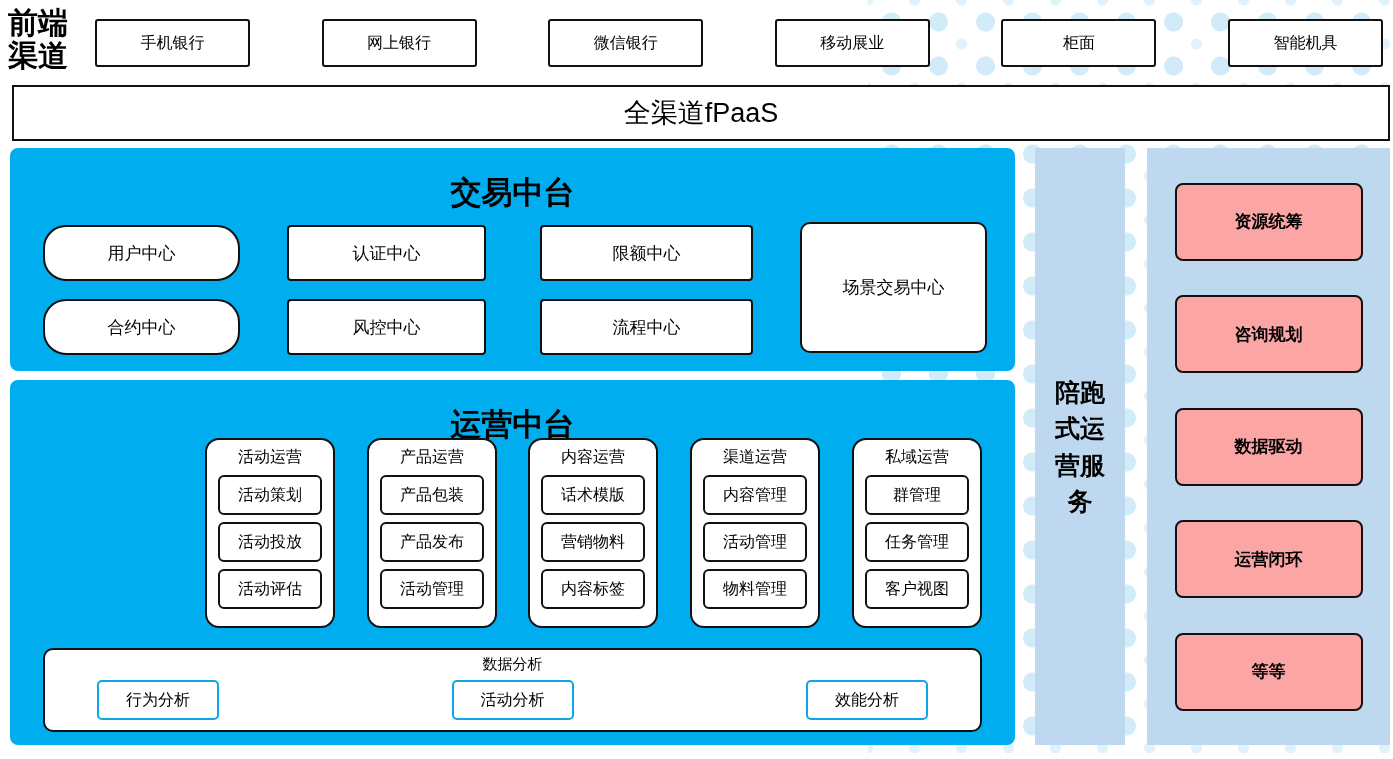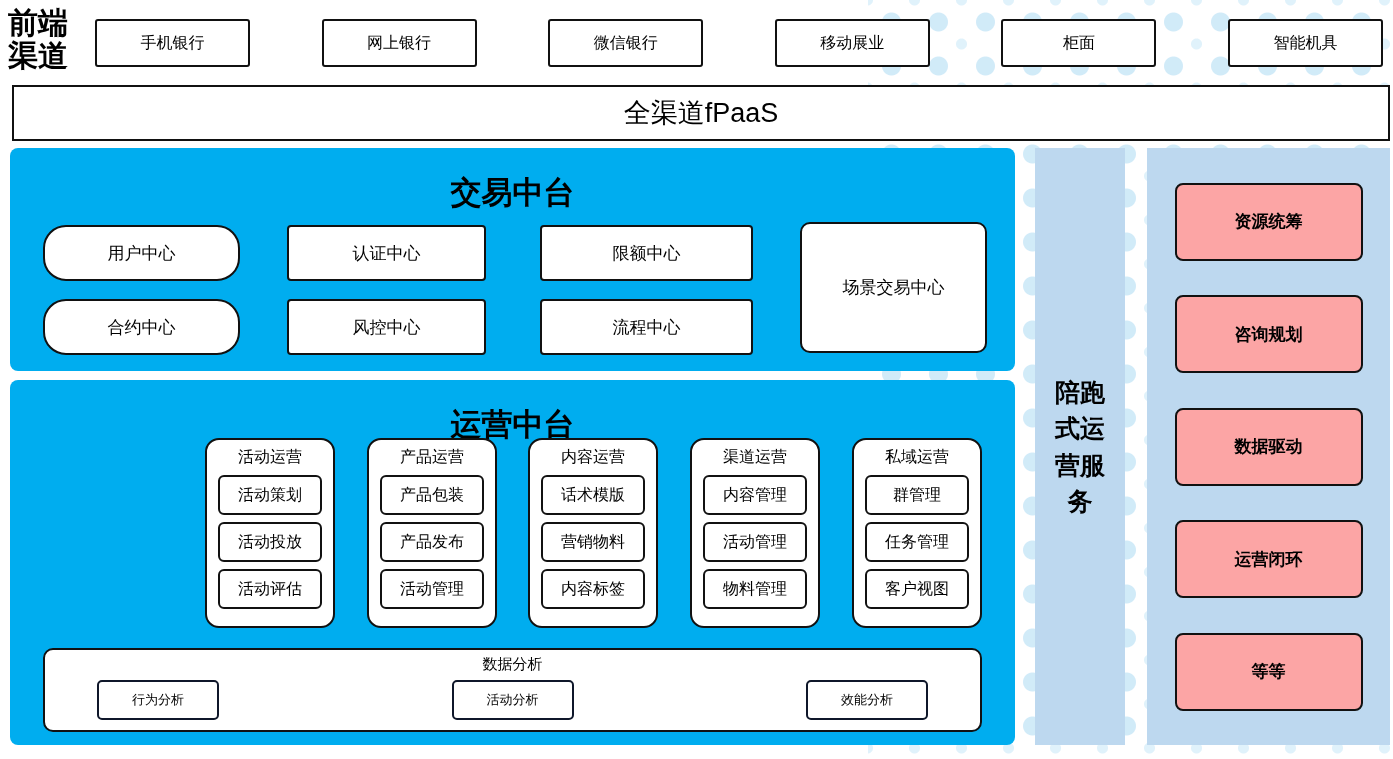--- a/index.html
+++ b/index.html
@@ -80,22 +80,22 @@
 
   .analysis{
     position:absolute;left:33px;top:268px;width:939px;height:84px;background:#fff;
     border:2px solid #111;border-radius:10px;box-sizing:border-box;
   }
   .analysis-title{text-align:center;font-size:15px;margin-top:5px;}
   .analysis-items{
     display:flex;justify-content:space-between;margin:6px 52px 0 52px;
   }
   .analysis-box{
-    width:122px;height:40px;background:#fff;border:2px solid #0f172a;border-radius:5px;
-    box-sizing:border-box;display:flex;align-items:center;justify-content:center;font-size:13px;
+    width:122px;height:40px;background:#fff;border:2px solid #0ea5e9;border-radius:5px;
+    box-sizing:border-box;display:flex;align-items:center;justify-content:center;font-size:16px;
   }
 
   
   .side-col{
     position:absolute;left:1035px;top:148px;width:90px;height:597px;
     background:#BDD8EF;display:flex;align-items:center;justify-content:center;
   }
   .side-col-text{
     width:56px;font-size:25px;font-weight:700;text-align:center;line-height:1.45;
     word-break:break-all;

